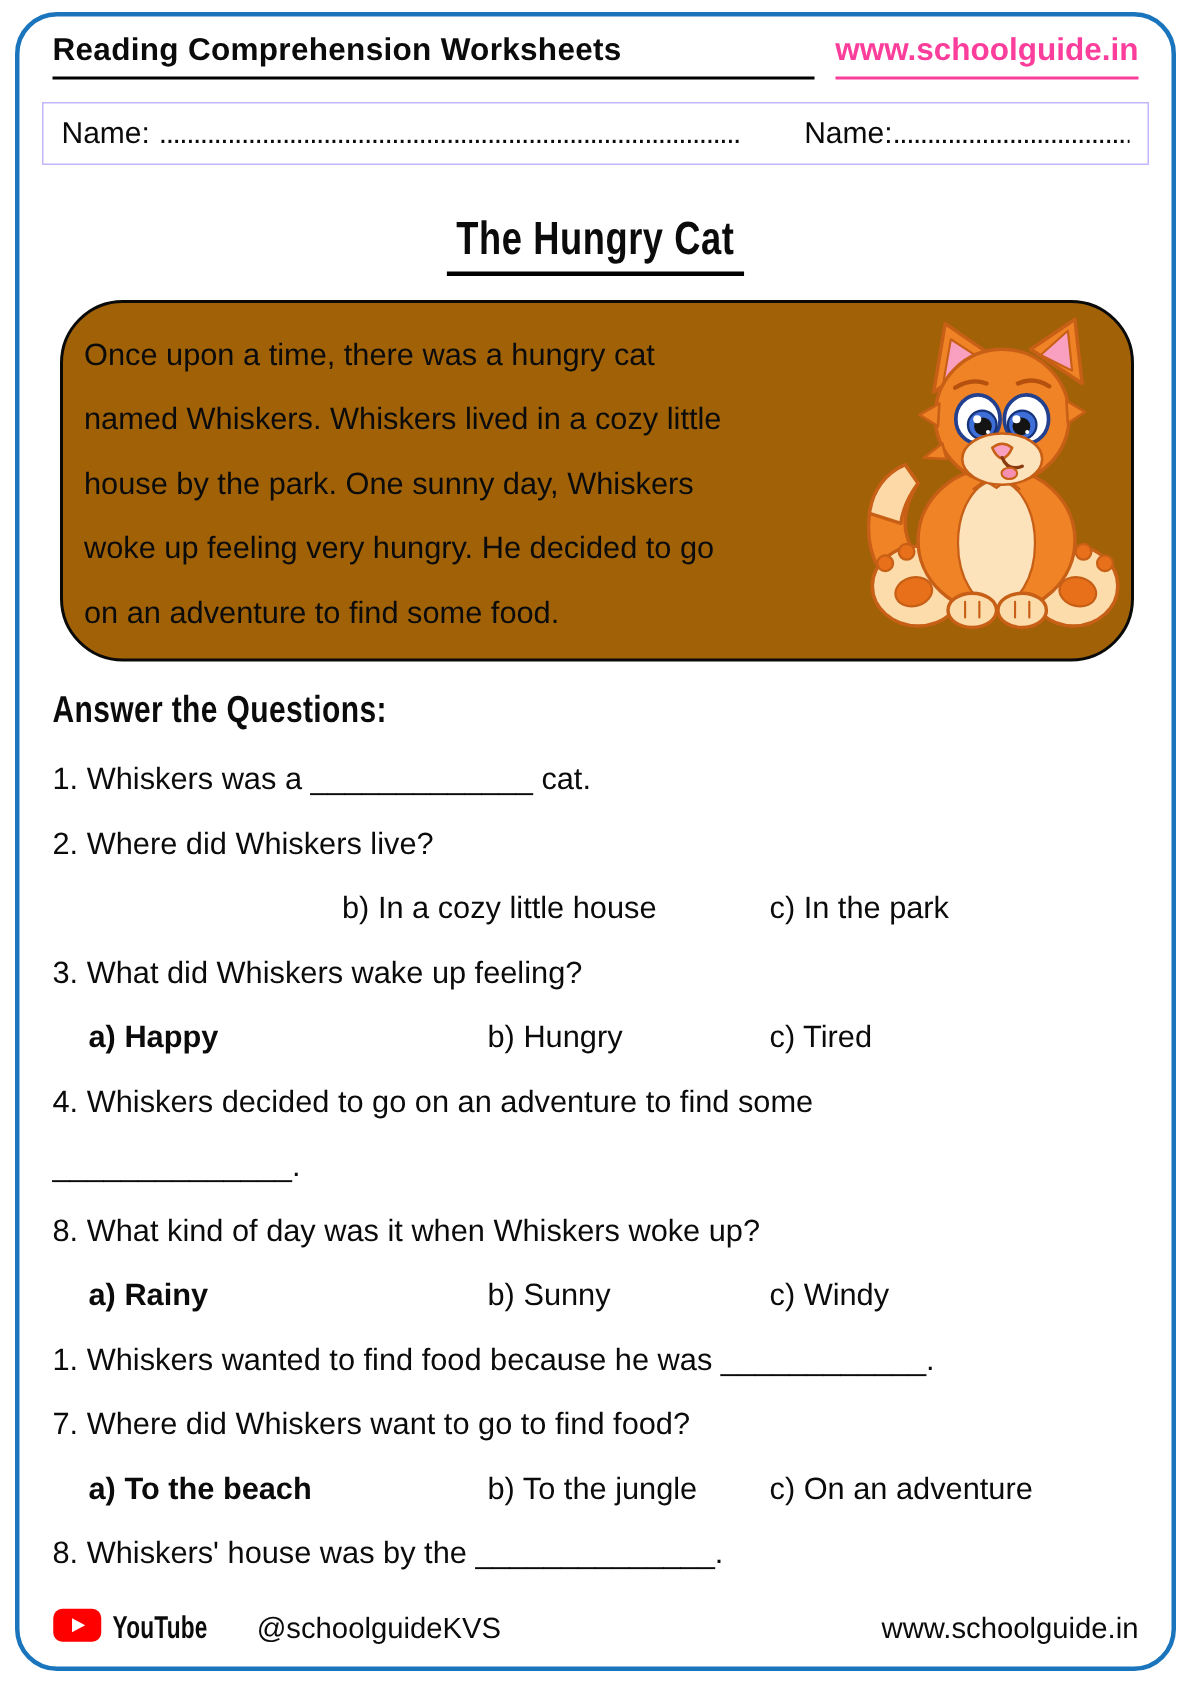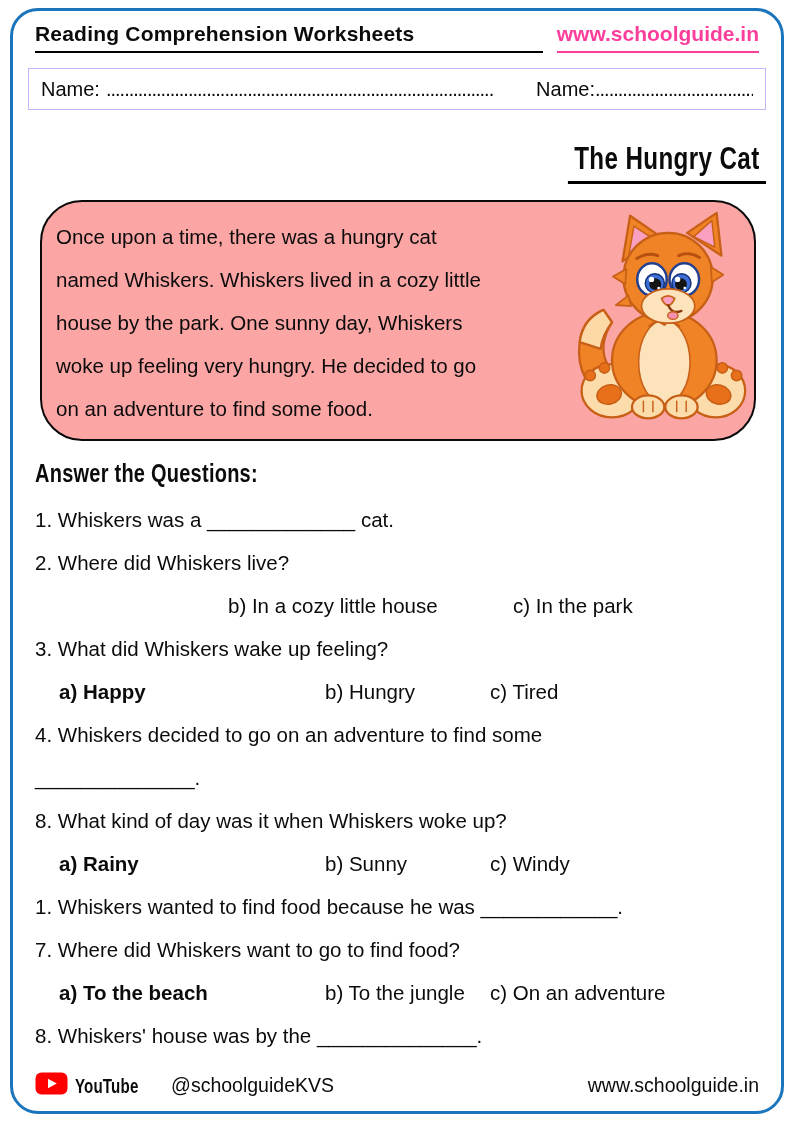--- a/index.html
+++ b/index.html
@@ -18,41 +18,41 @@
   
   .namebox{position:absolute;left:28px;top:68px;width:712px;height:40px;
         border:1px solid #c4b5fd;display:flex;align-items:center;padding:0 12px;
         font-size:20px;font-weight:500;white-space:nowrap;overflow:hidden;}
   .dots{letter-spacing:-1px;overflow:hidden;}
   .name-dots{width:388px;margin-left:6px;}
   .spacer{flex:1;}
   .date-dots{width:158px;}
 
   
-  .ws-title-wrap{position:absolute;left:0;top:141px;width:794px;text-align:right;}
+  .ws-title-wrap{position:absolute;left:0;top:141px;width:794px;text-align:center;}
   .ws-title{display:inline-block;font-size:31px;font-weight:800;
         transform:scaleX(.78);transform-origin:center;
         border-bottom:3.5px solid #000;padding:0 8px 4px 8px;letter-spacing:.5px;}
 
   
   .passage-box{position:absolute;left:40px;top:200px;width:712px;height:237px;
-        border:2.5px solid #0a0a0a;border-radius:42px;background:#fca5a5;text-decoration:underline;}
+        border:2.5px solid #0a0a0a;border-radius:42px;background:#a16207;text-decoration:underline;}
   .passage-text{position:absolute;left:14px;top:13px;width:540px;
         font-size:20.5px;line-height:43px;}
   .cat-wrap{position:absolute;right:4px;top:8px;width:178px;height:218px;}
 
   
   .ans-head{position:absolute;left:35px;top:459px;font-size:25px;font-weight:800;
         transform:scaleX(.8);transform-origin:left;letter-spacing:.3px;white-space:nowrap;}
   .questions{position:absolute;left:35px;top:498px;width:730px;font-size:20.5px;}
   .qline{height:43px;line-height:43px;white-space:nowrap;}
   .optrow{position:relative;height:43px;}
   .optrow span{position:absolute;top:0;line-height:43px;}
   .opts-q2 .o-a{left:8px;}  .opts-q2 .o-b{left:193px;} .opts-q2 .o-c{left:478px;}
-  .opts-abc .o-a{left:24px;font-weight:bold;} .opts-abc .o-b{left:290px;} .opts-abc .o-c{left:455px;}
+  .opts-abc .o-a{left:24px;font-weight:bold;} .opts-abc .o-b{left:290px;} .opts-abc .o-c{left:478px;}
 
   
   .footer{position:absolute;left:35px;top:1072px;width:724px;display:flex;
         align-items:center;justify-content:space-between;}
   .yt{display:flex;align-items:center;cursor:pointer;}
   .yt-word{display:inline-block;font-size:21px;font-weight:800;letter-spacing:.2px;
         transform:scaleX(.72);transform-origin:left;margin-left:7px;margin-right:-22px;}
   .yt-handle{font-size:19.5px;margin-left:30px;}
   .site-b{font-size:19.5px;}
 </style>

